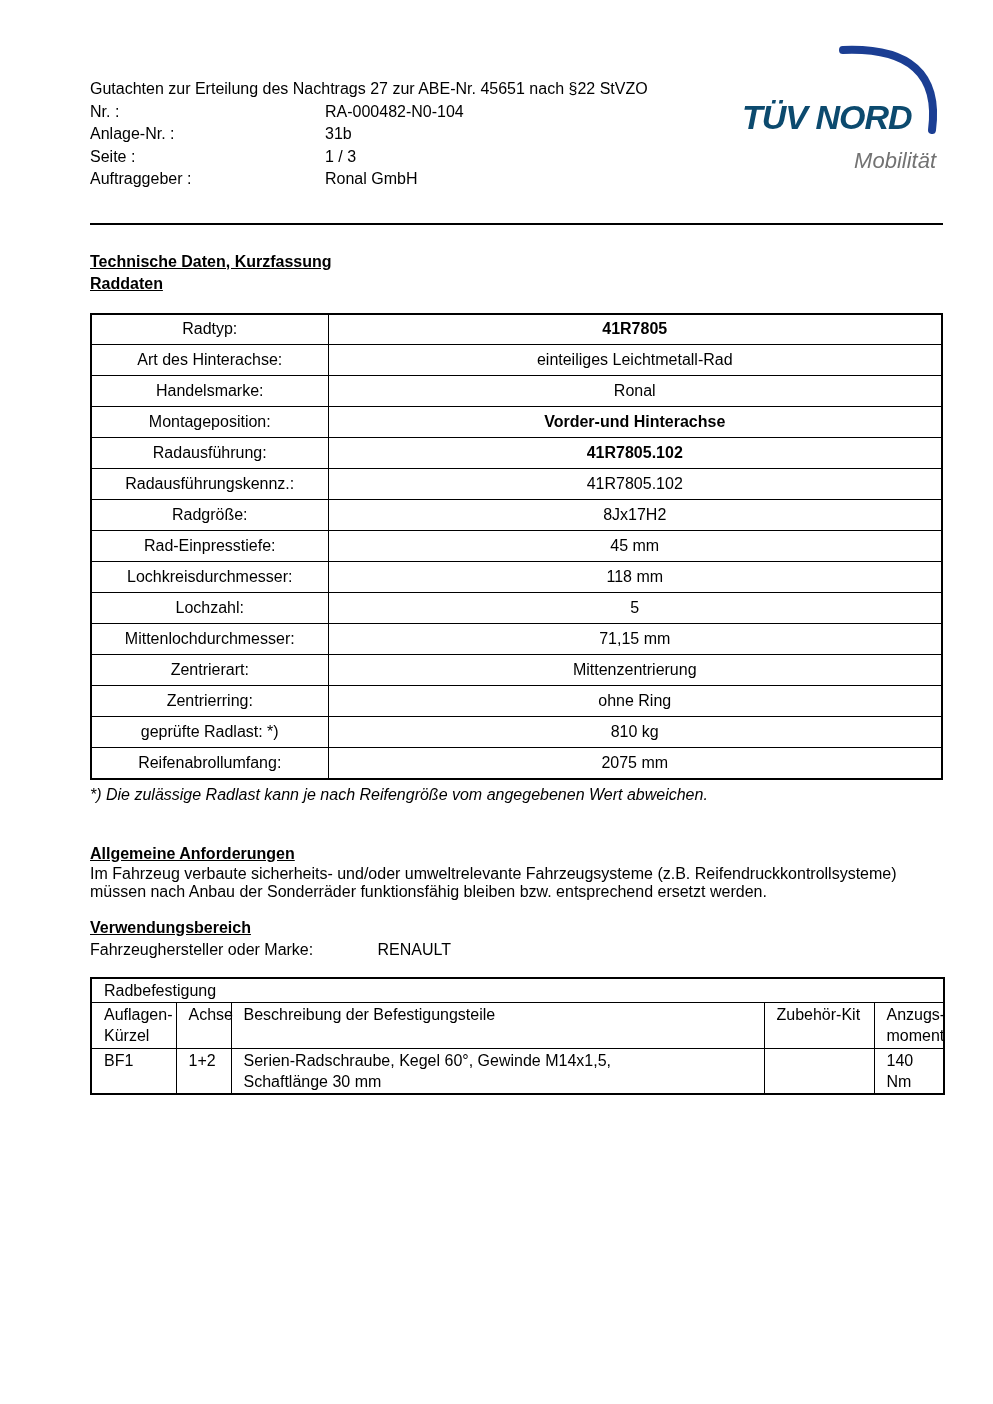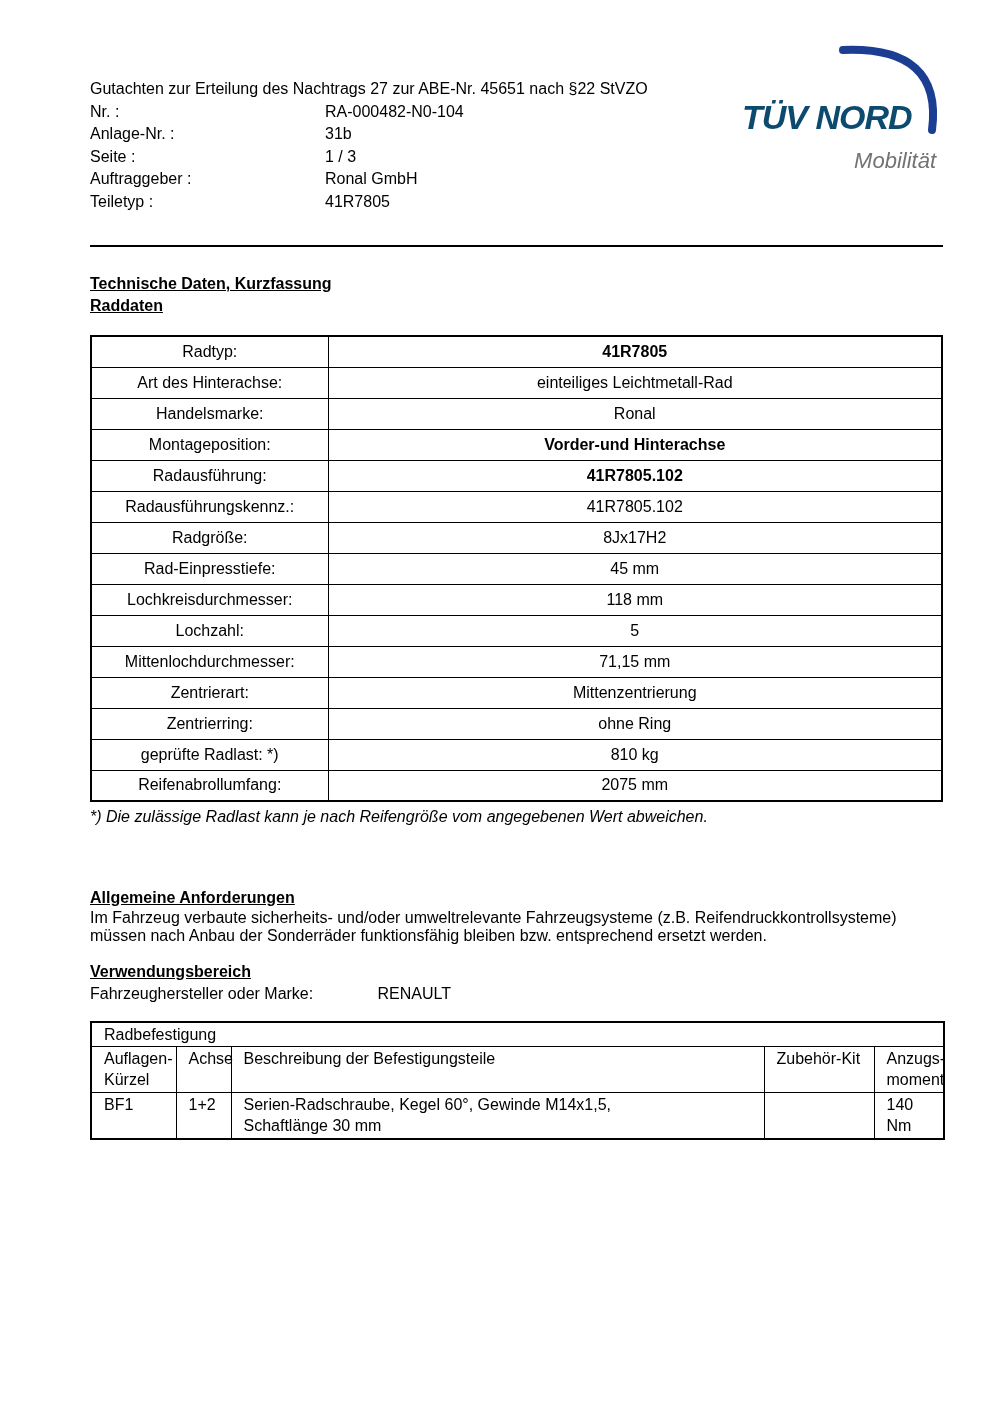--- a/index.html
+++ b/index.html
@@ -38,21 +38,21 @@
 
   
   table.wheel { width: 100%; border-collapse: collapse; border: 2px solid #000; margin-top: 18px; }
   table.wheel td { border: 1px solid #000; height: 31px; padding: 2px 6px; vertical-align: middle; }
   table.wheel td.lbl { text-align: center; width: 237px; }
   table.wheel td.val { text-align: center; }
   .bold { font-weight: bold; }
 
   .footnote { margin-top: 4px; line-height: 21px; font-style: italic; }
 
-  .general-head { margin-top: 60px; }
+  .general-head { margin-top: 38px; }
   .general-text { margin-top: 0; line-height: 18px; width: 853px; }
 
   .usage-head { margin-top: 16px; }
   .usage-line { line-height: 22px; margin-top: 0; }
   .usage-label { display: inline-block; width: 283px; }
 
   
   table.fasten { width: 100%; border-collapse: collapse; border: 2px solid #000; margin-top: 16px; table-layout: fixed; }
   table.fasten th, table.fasten td {
     border: 1px solid #000; padding: 1px 12px;
@@ -91,24 +91,20 @@
         <span class="hdr-label">Anlage-Nr. :</span>
         <span>31b</span>
       </div>
       <div class="hdr-line">
         <span class="hdr-label">Seite :</span>
         <span>1 / 3</span>
       </div>
       <div class="hdr-line">
         <span class="hdr-label">Auftraggeber :</span>
         <span>Ronal GmbH</span>
-      </div>
-      <div class="hdr-line">
-        <span class="hdr-label">Teiletyp :</span>
-        <span>41R7805</span>
       </div>
     </div>
 
     <div class="rule"></div>
 
     <div class="tech-heads">
       <div class="sec-head">Technische Daten, Kurzfassung</div>
       <div class="sec-head">Raddaten</div>
     </div>
 

